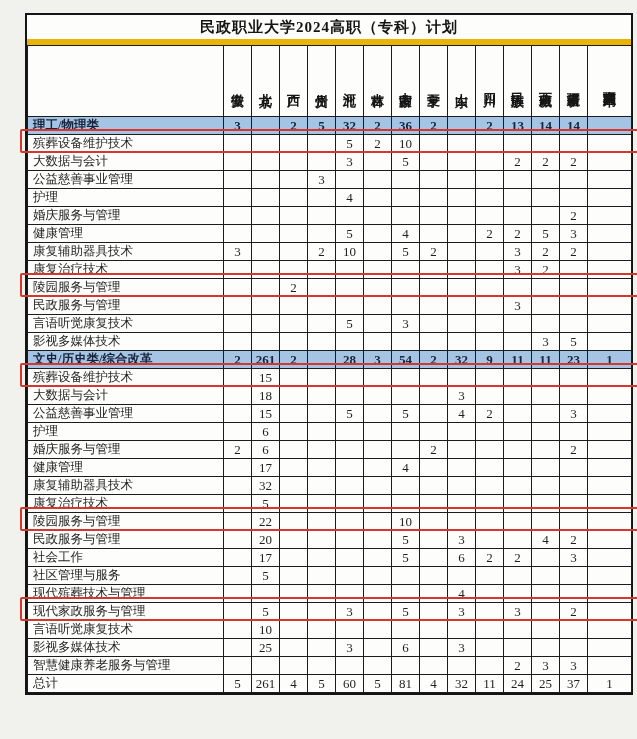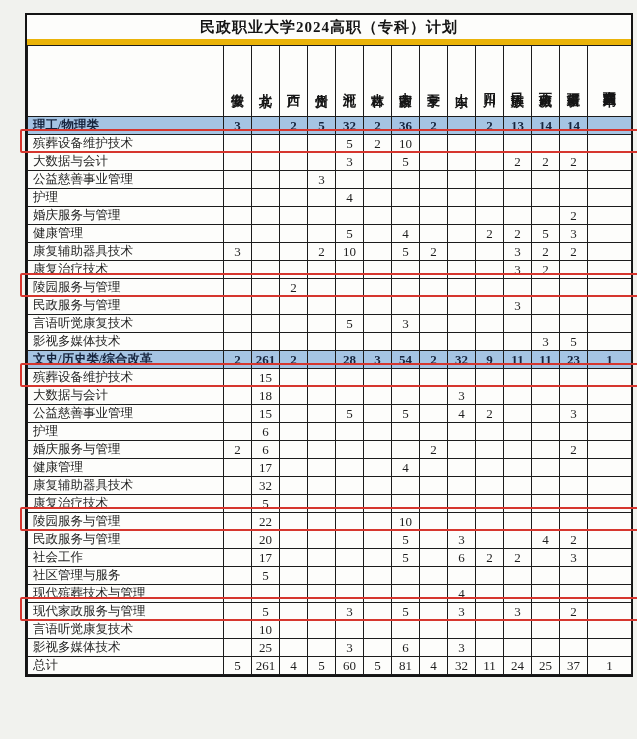--- a/index.html
+++ b/index.html
@@ -606,20 +606,37 @@
           <td>6</td>
           <td></td>
           <td>3</td>
           <td></td>
           <td></td>
           <td></td>
           <td></td>
           <td></td>
         </tr>
         <tr class="data-row">
+          <td class="name">智慧健康养老服务与管理</td>
+          <td></td>
+          <td></td>
+          <td></td>
+          <td></td>
+          <td></td>
+          <td></td>
+          <td></td>
+          <td></td>
+          <td></td>
+          <td></td>
+          <td>2</td>
+          <td>3</td>
+          <td>3</td>
+          <td></td>
+        </tr>
+        <tr class="data-row">
           <td class="name">总计</td>
           <td>5</td>
           <td>261</td>
           <td>4</td>
           <td>5</td>
           <td>60</td>
           <td>5</td>
           <td>81</td>
           <td>4</td>
           <td>32</td>

